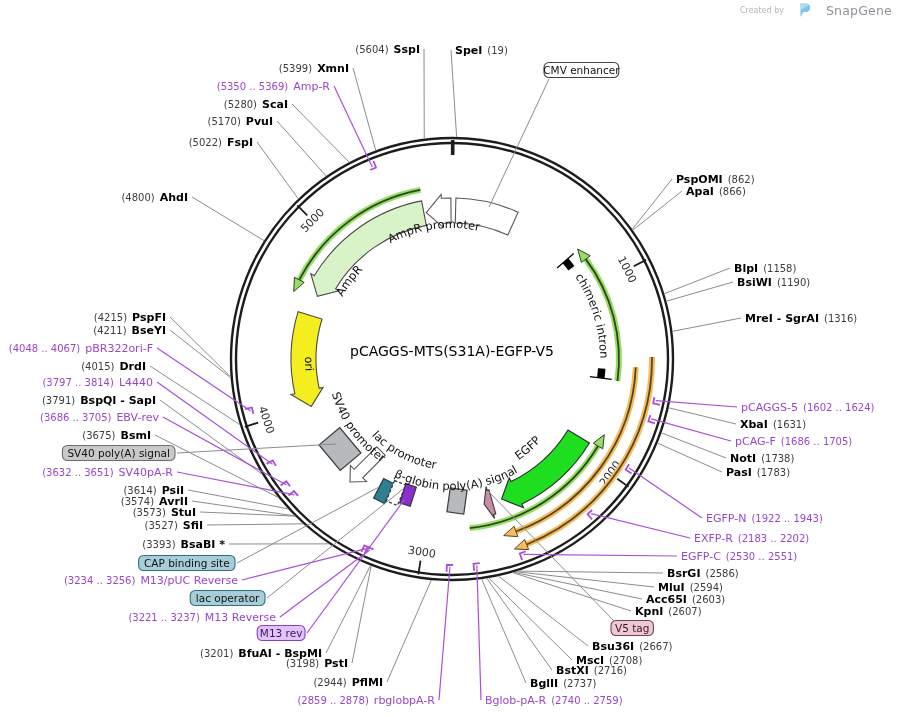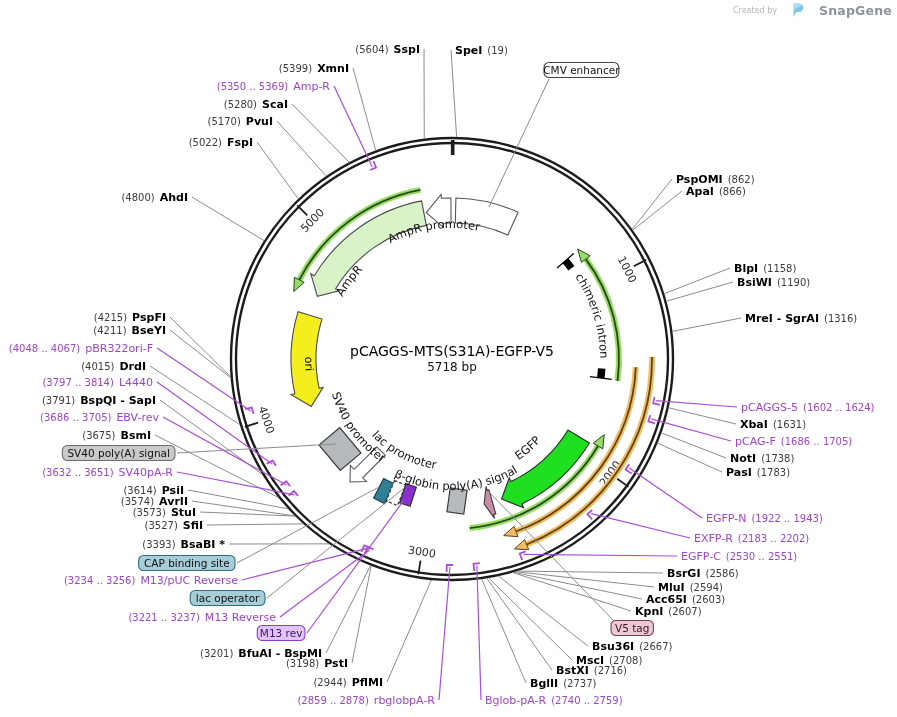--- a/index.html
+++ b/index.html
@@ -5,21 +5,21 @@
   html,body{margin:0;padding:0;background:#fff;}
   .canvas{position:relative;width:897px;height:717px;background:#ffffff;overflow:hidden;
           font-family:"DejaVu Sans", sans-serif;}
   #map-svg{position:absolute;left:0;top:0;}
   .map-title{position:absolute;left:272px;top:343px;width:360px;text-align:center;
              font-size:14px;font-weight:normal;color:#000;}
   .map-size{position:absolute;left:272px;top:360px;width:360px;text-align:center;
             font-size:12px;color:#111;}
   .logo{position:absolute;top:3px;right:5px;display:flex;align-items:center;gap:15px;}
   .logo .created{font-size:8px;color:#b5b5b5;}
-  .logo .brand{font-size:12.5px;color:#8d939a;font-weight:700;letter-spacing:0.2px;}
+  .logo .brand{font-size:12.5px;color:#8d939a;font-weight:400;letter-spacing:0.2px;}
   .logo-icon svg{display:block;}
 </style>
 </head>
 <body>
 
 <div class="canvas">
   <svg id="map-svg" width="897" height="717">
       <g>
         <circle cx="452" cy="359" r="221" fill="none" stroke="#1c1c1c" stroke-width="2.4"></circle>
         <circle cx="452" cy="359" r="216" fill="none" stroke="#1c1c1c" stroke-width="2.4"></circle>
@@ -237,21 +237,20 @@
         <path id="clp1" d="M 391.6 242.7 A 131 131 0 0 1 477.7 230.6" fill="none"></path>
         <path id="clp2" d="M 572.9 273.6 A 148 148 0 0 1 600.0 362.3" fill="none"></path>
         <path id="clp3" d="M 516.8 461.2 A 121 121 0 0 0 542.5 439.3" fill="none"></path>
         <path id="clp4" d="M 394.8 476.9 A 131 131 0 0 0 517.2 472.6" fill="none"></path>
         <path id="clp5" d="M 332.3 395.1 A 125 125 0 0 0 380.7 461.7" fill="none"></path>
         <path id="clp6" d="M 370.7 434.6 A 111 111 0 0 0 436.8 469.0" fill="none"></path>
         <path id="clp7" d="M 305.1 354.7 A 147 147 0 0 0 305.7 373.3" fill="none"></path>
       </defs>
     </svg>
   <div class="map-title">pCAGGS-MTS(S31A)-EGFP-V5</div>
-  <div class="map-size">5718 bp</div>
   <div class="logo">
     <span class="created">Created by</span>
     <span class="logo-icon">
       <svg width="12" height="15" viewBox="0 0 12 15">
         <path d="M1.5 0.5 h5.5 a4.2 4.2 0 0 1 0 8.4 h-2.6 l-2.9 5.2 z" fill="#7cc4ec"></path>
         <path d="M1.5 0.5 h5.5 a4.2 4.2 0 0 1 2.9 1.4 l-8.4 5 z" fill="#b3ddf5"></path>
       </svg>
     </span>
     <span class="brand">SnapGene</span>
   </div>

